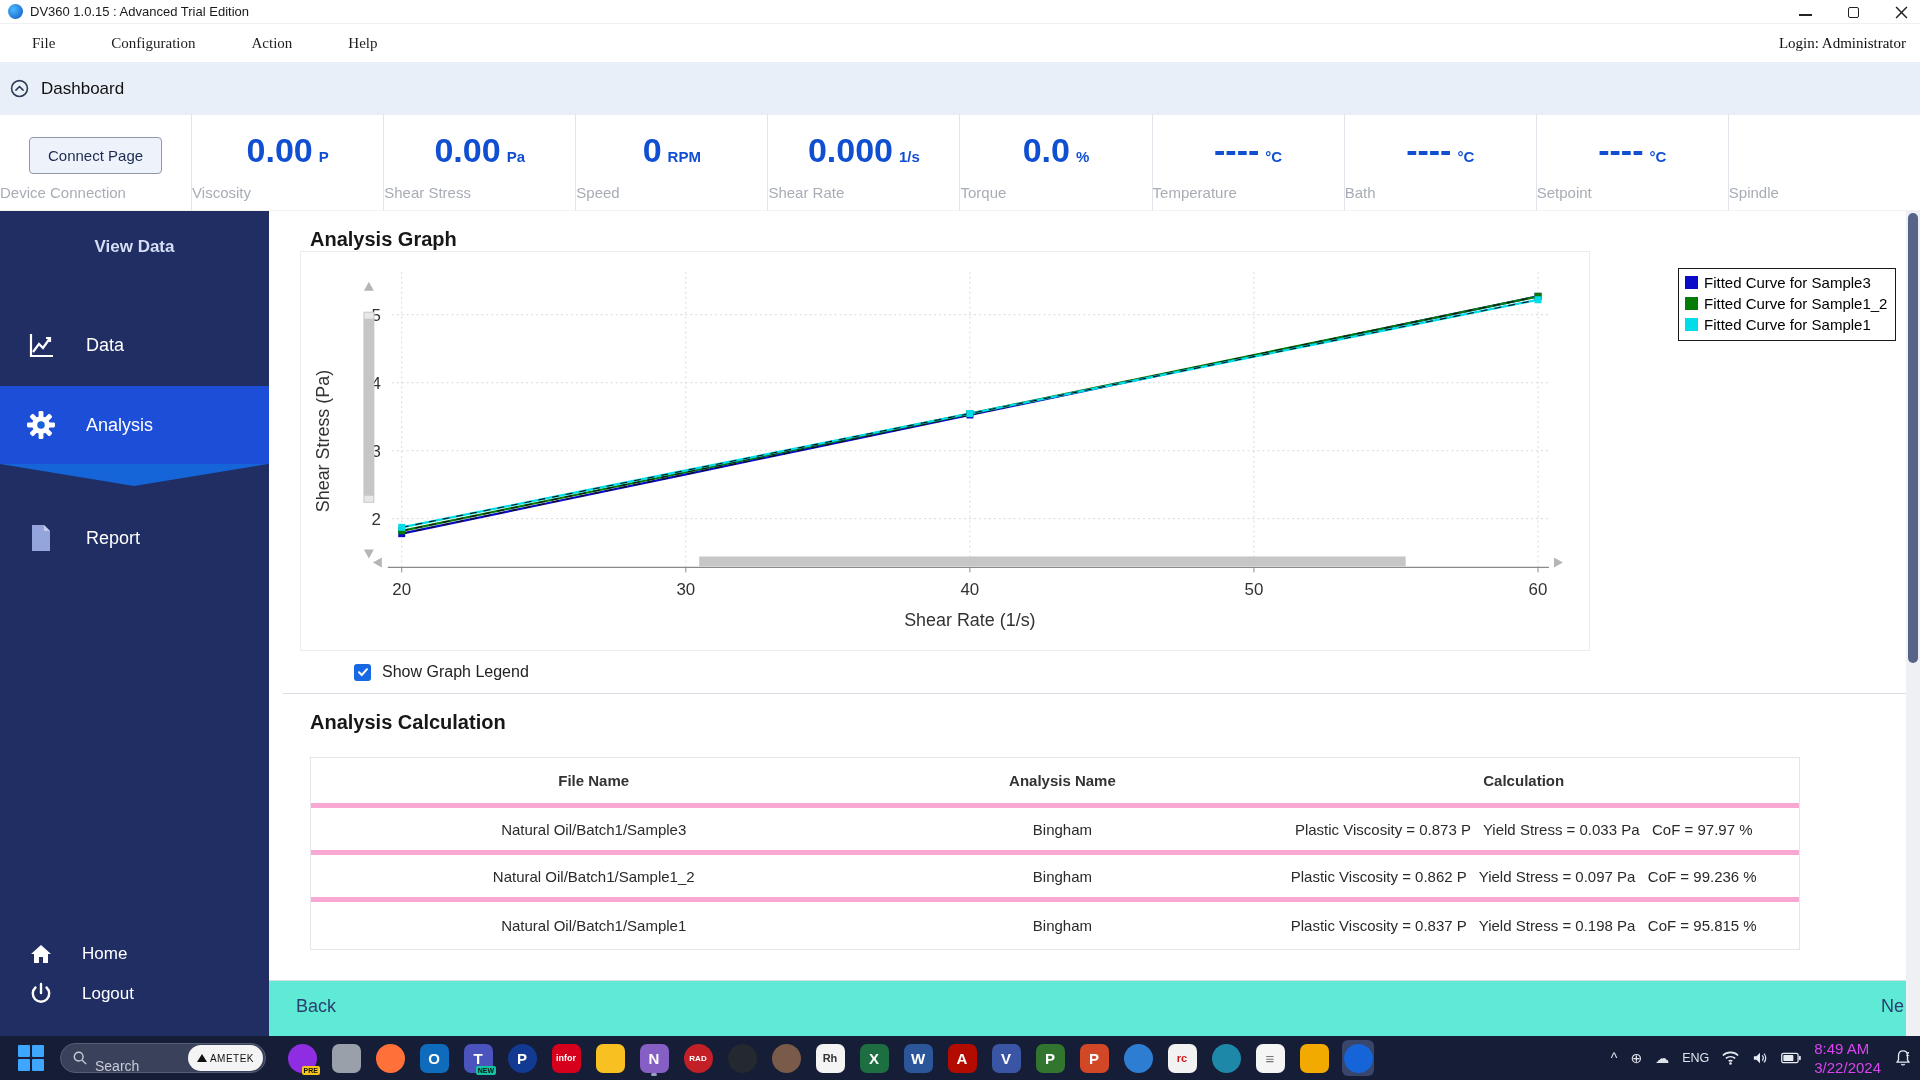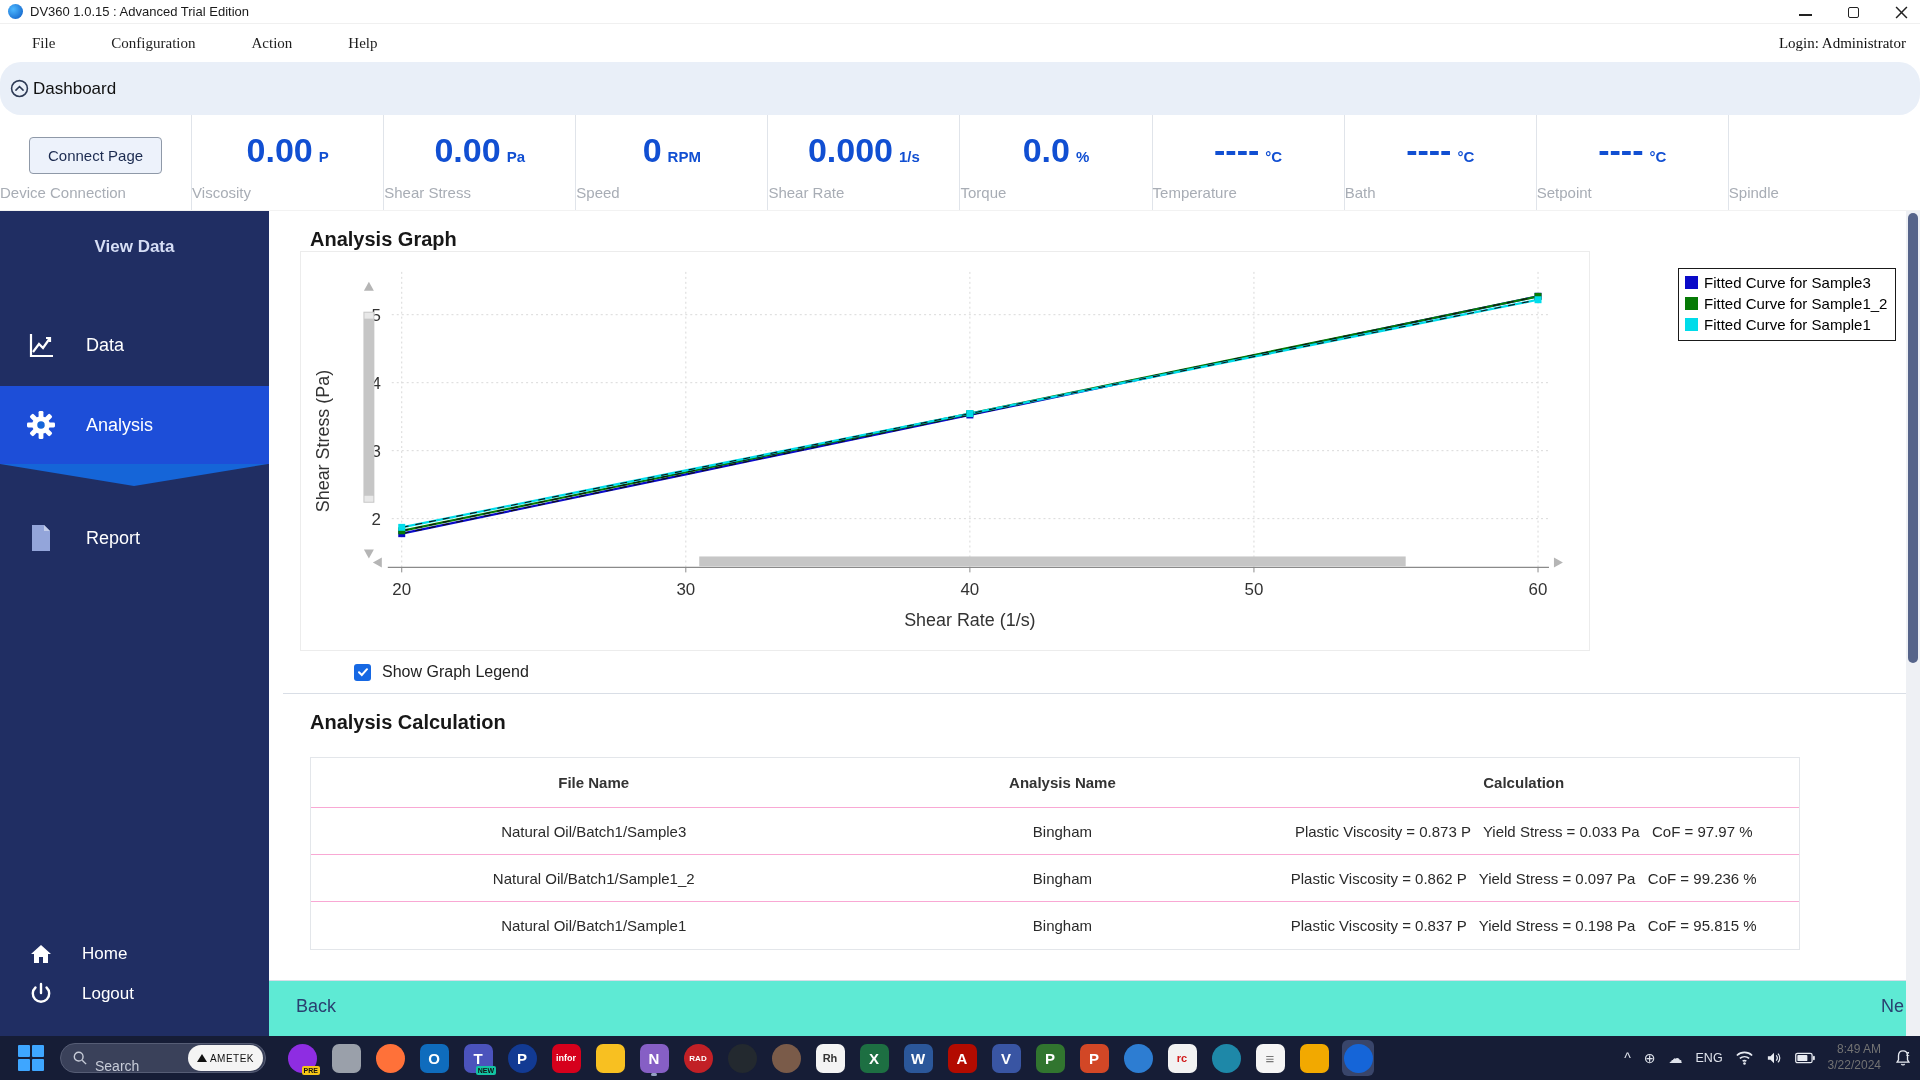--- a/index.html
+++ b/index.html
@@ -13,21 +13,21 @@
   .wc { width:14px; height:14px; display:flex; align-items:center; justify-content:center; }
   .wc-min { width:13px; height:2px; background:#222; margin-top:6px;}
   .wc-max { width:11px; height:11px; border:1.5px solid #222; border-radius:2px;}
 
   
   .menubar { height:38px; background:#fff; display:flex; align-items:center; gap:56px; padding-left:32px; position:relative;font-family:Liberation Serif, serif; }
   .menu-item { font-size:15px; color:#1e1e1e; cursor:default; }
   .login { position:absolute; right:14px; font-size:15px; color:#111; }
 
   
-  .dashbar { height:53px; background:#e9eff8; display:flex; align-items:center; padding-left:10px; gap:4px;border-radius:21px; }
+  .dashbar { height:53px; background:#e9eff8; display:flex; align-items:center; padding-left:10px; gap:12px; }
   .dash-chev { width:19px; height:19px; }
   .dash-label { font-size:17px; color:#111; }
 
   
   .statusstrip { height:96px; background:#fff; display:flex; border-bottom:1px solid #f2f2f2;}
   .tile { flex:1 1 0; position:relative; border-right:1px solid #e0e4ea; }
   .tile:last-child { border-right:none; }
   .tile-valrow { margin-top:16px; text-align:center; white-space:nowrap;}
   .tile-value { font-size:34px; font-weight:700; color:#114fd2; }
   .tile-unit { font-size:15px; font-weight:600; color:#114fd2; margin-left:6px; }
@@ -58,21 +58,21 @@
   .legend-item { display:flex; align-items:center; gap:6px; font-size:15px; color:#000; line-height:21px; white-space:nowrap;}
   .legend-swatch { width:13px; height:13px; flex:none; }
 
   .cbrow { position:absolute; left:85px; top:452px; display:flex; align-items:center; gap:11px; }
   .checkbox { width:17px; height:17px; background:#1668e3; border-radius:3px; display:flex; align-items:center; justify-content:center; cursor:pointer; }
   .cbrow-label { font-size:16px; color:#222; }
   .divider { position:absolute; left:14px; top:482px; width:1623px; height:1px; background:#d9dee6; }
 
   
   .table-wrap { position:absolute; left:41px; top:546px; width:1490px; border:1px solid #e3e6ea; border-bottom:1px solid #e3e6ea;}
-  .trow { display:flex; border-bottom:1px solid #f9a8d4; }
+  .trow { display:flex; border-bottom:5px solid #f9a8d4; }
   .trow:last-child { border-bottom:none; }
   .trow.head { height:50px; }
   .trow.body { height:47px; background:#fff; }
   .tcell { display:flex; align-items:center; justify-content:center; font-size:15px; color:#2a2a2a; white-space:pre; }
   .tcell.c0 { width:38%; } .tcell.c1 { width:25%; } .tcell.c2 { width:37%; }
   .trow.head .tcell { font-weight:600; color:#333; }
 
   
   .footerbar { position:absolute; left:0; top:769px; width:1637px; height:56px; background:#5eead4; border-top:1px solid #d8dee8; }
   .back-btn { position:absolute; left:27px; top:15px; font-size:18px; color:#2a4070; cursor:pointer; }
@@ -88,21 +88,21 @@
   .ametek-tri { width:0; height:0; border-left:5px solid transparent; border-right:5px solid transparent; border-bottom:8px solid #111; }
   .ametek-text { font-size:10px; font-weight:400; color:#111; letter-spacing:0.5px;}
   .apps { display:flex; gap:12px; margin-left:20px; align-items:center; }
   .app { position:relative; width:32px; height:36px; display:flex; align-items:center; justify-content:center; cursor:pointer; }
   .app.active { background:#39456a; border-radius:6px; }
   .app-icon { width:29px; height:29px; display:flex; align-items:center; justify-content:center; font-weight:700; font-size:15px; }
   .app-badge { position:absolute; right:-2px; bottom:1px; font-size:7px; font-weight:700; color:#111; padding:1px 2px; border-radius:2px; line-height:1; }
   .run-dot { position:absolute; bottom:0px; left:50%; transform:translateX(-50%); width:6px; height:3px; border-radius:2px; background:#93a0c2; }
   .tray { position:absolute; right:8px; top:0; height:44px; display:flex; align-items:center; gap:13px; color:#e8ebf2; }
   .tray-glyph { font-size:14px; color:#dfe3ec; }
-  .clock { text-align:right; font-size:12px; line-height:1.3; color:#737373; white-space:nowrap; }
+  .clock { text-align:left; font-size:15px; line-height:1.3; color:#d946ef; white-space:nowrap; }
 </style>
 </head>
 <body>
 
 <div class="titlebar">
   <div class="appdot"></div>
   <div class="titletext">DV360 1.0.15 : Advanced Trial Edition</div>
   <div class="wincontrols">
     <div class="wc">
         <div class="wc-min"></div>

